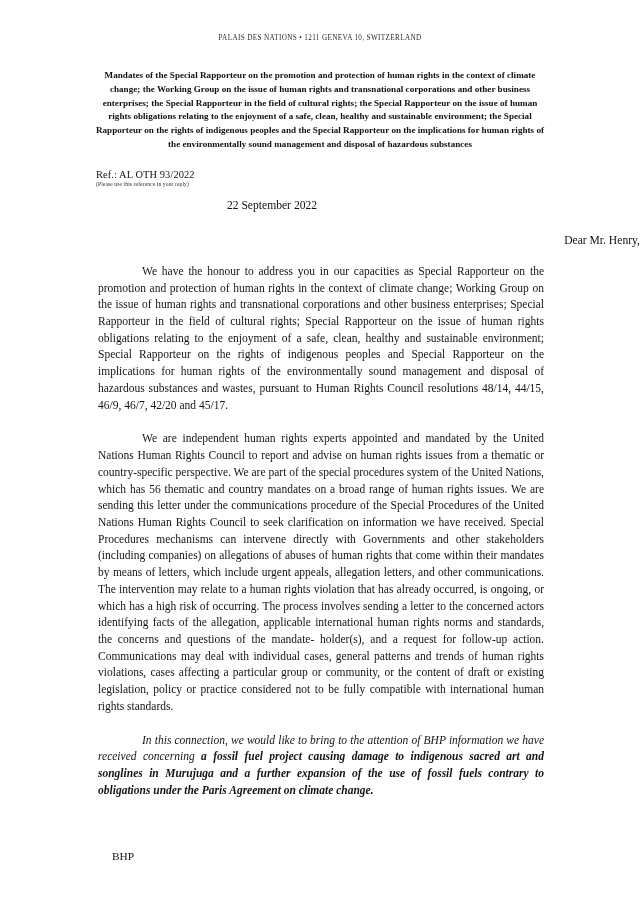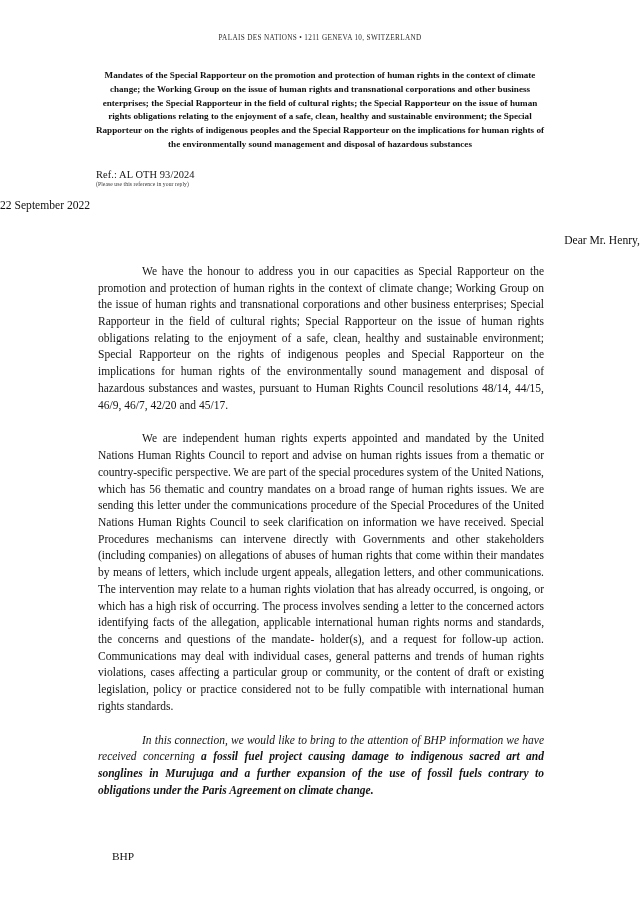--- a/index.html
+++ b/index.html
@@ -47,21 +47,21 @@
     letter-spacing: 0.1px;
   }
   .ref-note {
     font-size: 5.6px;
     color: #333333;
     margin-top: 1px;
     letter-spacing: 0.1px;
   }
   .date-line {
     margin: 12px 96px 0 0;
-    text-align: left;
+    text-align: center;
     font-size: 11.6px;
     color: #111111;
   }
   .salutation {
     margin: 22px 0 0 96px;
     font-size: 11.6px;
     color: #111111;
     text-align: right;
   }
   .body-block {
@@ -94,21 +94,21 @@
 </head>
 <body>
 
 <div class="page">
 
   <div class="letterhead">PALAIS DES NATIONS • 1211 GENEVA 10, SWITZERLAND</div>
 
   <div class="mandate-title">Mandates of the Special Rapporteur on the promotion and protection of human rights in the context of climate change; the Working Group on the issue of human rights and transnational corporations and other business enterprises; the Special Rapporteur in the field of cultural rights; the Special Rapporteur on the issue of human rights obligations relating to the enjoyment of a safe, clean, healthy and sustainable environment; the Special Rapporteur on the rights of indigenous peoples and the Special Rapporteur on the implications for human rights of the environmentally sound management and disposal of hazardous substances</div>
 
   <div class="ref-block">
-    <div class="ref-line">Ref.: AL OTH 93/2024</div>
+    <div class="ref-line">Ref.: AL OTH 93/2022</div>
     <div class="ref-note">(Please use this reference in your reply)</div>
   </div>
 
   <div class="date-line">22 September 2022</div>
 
   <div class="salutation">Dear Mr. Henry,</div>
 
   <div class="body-block">
     <p class="para">We have the honour to address you in our capacities as Special Rapporteur on the promotion and protection of human rights in the context of climate change; Working Group on the issue of human rights and transnational corporations and other business enterprises; Special Rapporteur in the field of cultural rights; Special Rapporteur on the issue of human rights obligations relating to the enjoyment of a safe, clean, healthy and sustainable environment; Special Rapporteur on the rights of indigenous peoples and Special Rapporteur on the implications for human rights of the environmentally sound management and disposal of hazardous substances and wastes, pursuant to Human Rights Council resolutions 48/14, 44/15, 46/9, 46/7, 42/20 and 45/17.</p>
 

